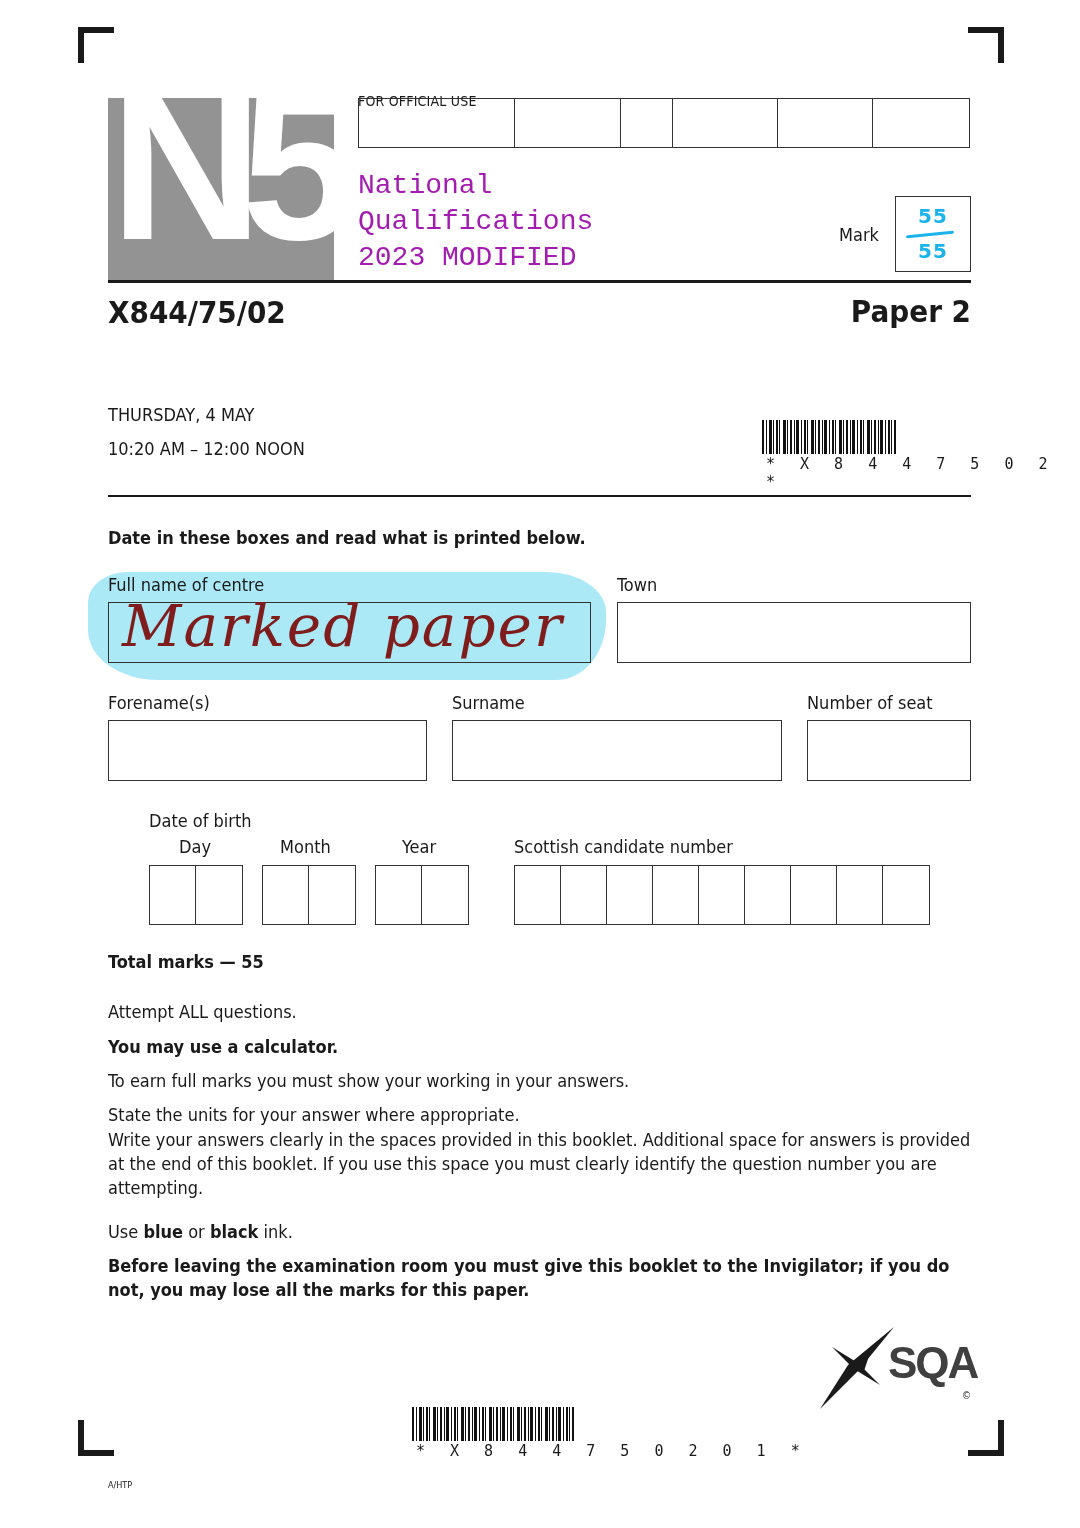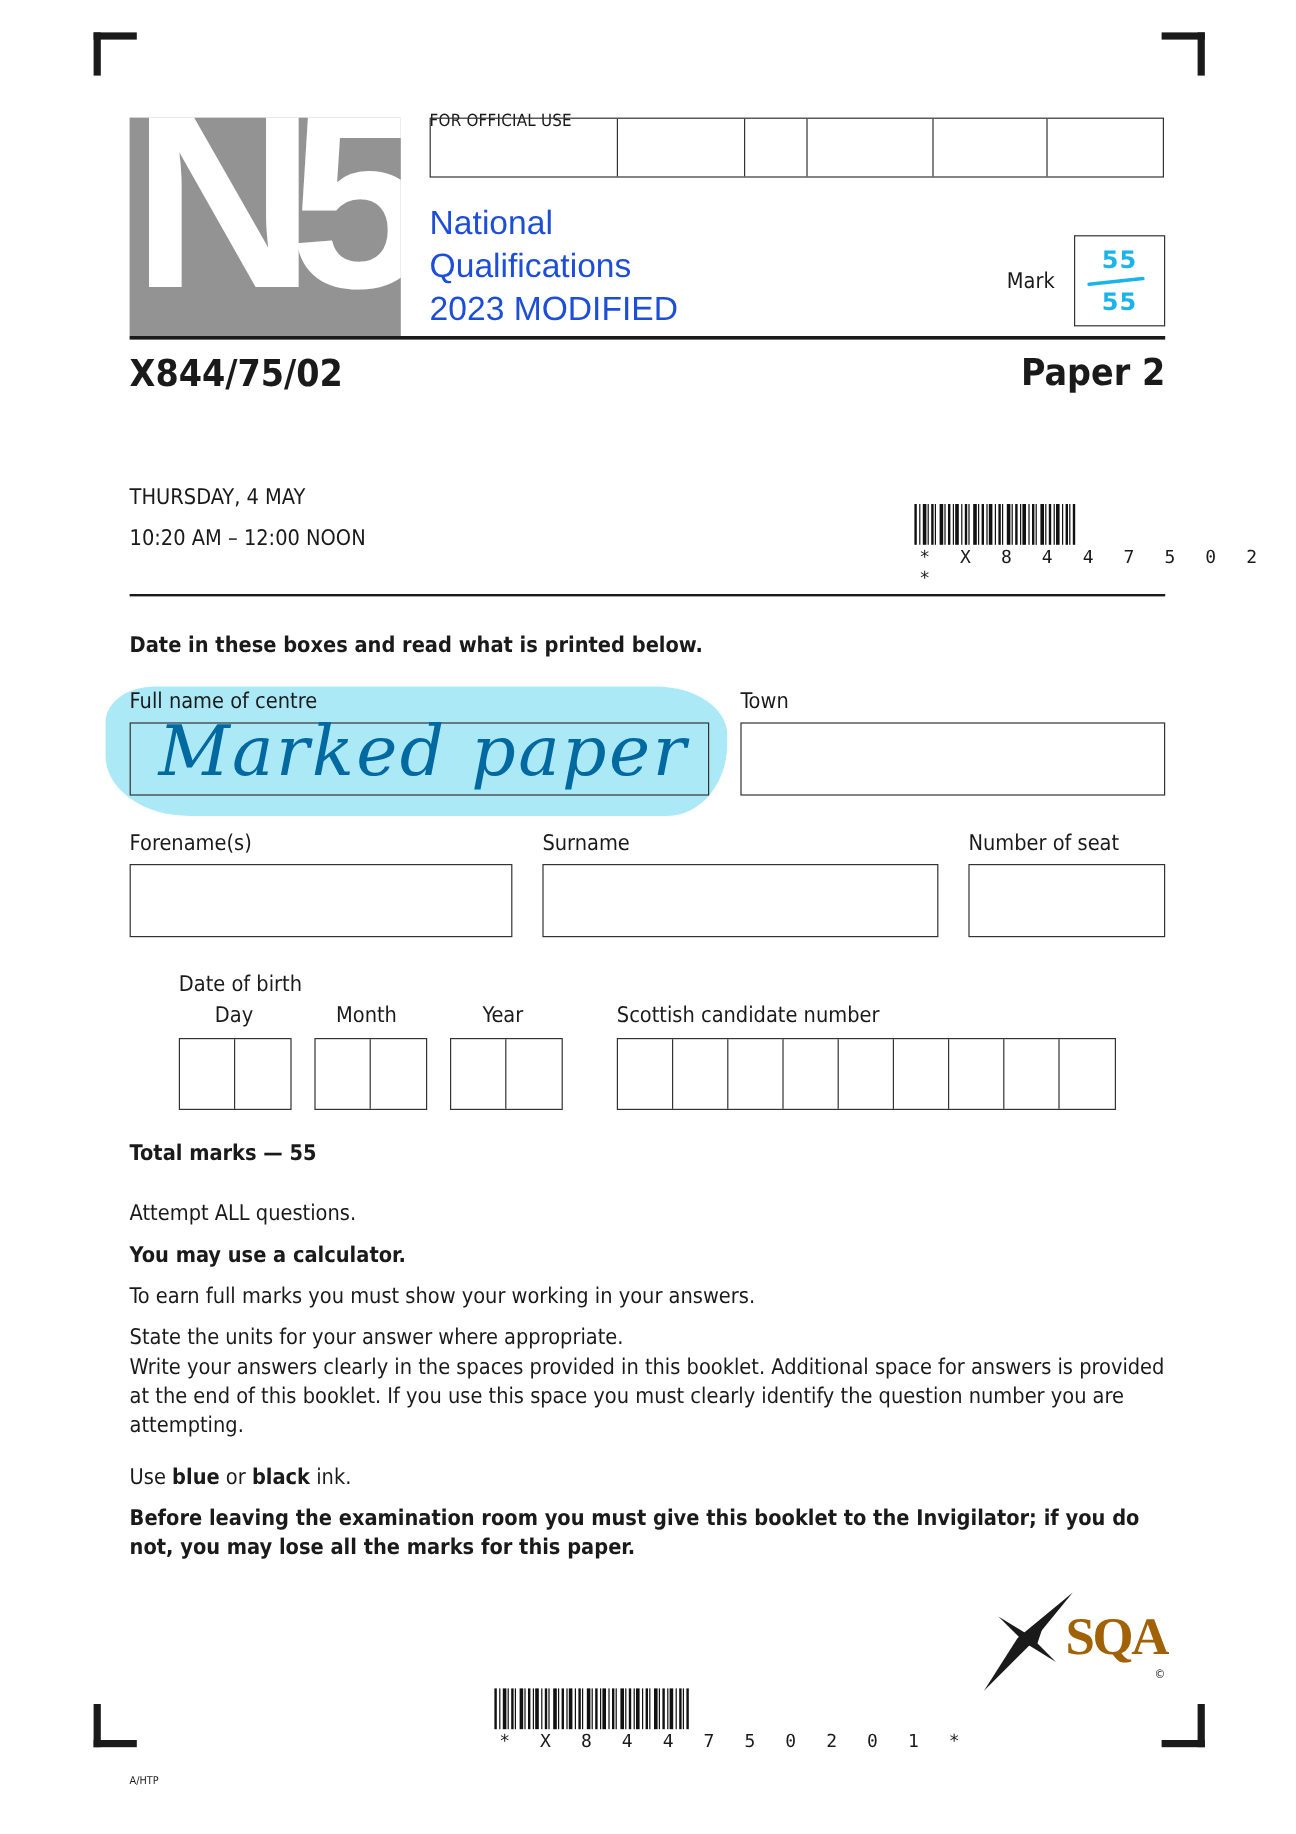--- a/index.html
+++ b/index.html
@@ -14,21 +14,21 @@
 
   .official-label { left:358px; top:75px; font-size:14px; letter-spacing:0.2px;margin-top:18px; }
   .official-boxes { left:358px; top:98px; width:612px; height:50px; border:1.5px solid #333; display:flex; box-sizing:border-box; }
   .official-boxes div { border-right:1.5px solid #333; height:100%; box-sizing:border-box; }
   .official-boxes div:last-child { border-right:none; }
 
   .n5 { left:108px; top:98px; width:226px; height:182px; background:#939393; overflow:hidden; }
   .n5 span { position:absolute; left:2px; top:-38px; font-family:"Liberation Sans", sans-serif; font-weight:bold;
              font-size:212px; color:#fff; letter-spacing:-22px; line-height:1; }
 
-  .nq { left:358px; top:168px; font-family:Liberation Sans, sans-serif; color:#1d4ed8; font-size:28px; line-height:36px; }
+  .nq { left:358px; top:168px; font-family:Liberation Mono, monospace; color:#a21caf; font-size:28px; line-height:36px; }
   .mark-label { left:839px; top:224px; font-size:18px; }
   .mark-box { left:895px; top:196px; width:76px; height:76px; border:1.5px solid #333; box-sizing:border-box; }
   .mark-box .num { position:absolute; left:0; width:100%; text-align:center; color:#1ab4ea;
                    font-family:"DejaVu Sans", sans-serif; font-size:20px; font-weight:bold; letter-spacing:1px; line-height:1; }
   .mark-box .line { position:absolute; left:10px; top:36px; width:48px; height:3px; background:#1ab4ea; border-radius:2px; transform:rotate(-6deg); }
 
   .hr { position:absolute; left:108px; width:863px; background:#1a1a1a; }
 
   .code { left:108px; top:294px; font-size:31px; font-weight:bold; }
   .subject { right:109px; top:294px; text-align:right; font-size:31px; font-weight:bold; line-height:34px; }
@@ -37,30 +37,30 @@
 
   .barcode { display:flex; align-items:stretch; }
   .barcode i { display:block; background:#111; height:100%; }
   .barcode-text { font-family:"DejaVu Sans Mono", monospace; letter-spacing:8px; font-size:15px; }
 
   .fill-title { left:108px; top:527px; font-size:18px; font-weight:bold; }
   .label { font-size:18px; }
   .box { position:absolute; border:1.5px solid #333; box-sizing:border-box; background:transparent; }
 
   .highlight { left:88px; top:572px; width:518px; height:108px; background:#a8e8f7; border-radius:40px 60px 50px 70px / 30px 40px 60px 50px; opacity:0.95; }
-  .handwrite { left:132px; top:592px; font-family:"DejaVu Serif", serif; font-style:italic; font-size:58px; color:#0369a1; letter-spacing:2px; }
+  .handwrite { left:122px; top:592px; font-family:"DejaVu Serif", serif; font-style:italic; font-size:58px; color:#7f1d1d; letter-spacing:2px; }
 
   .cellrow { position:absolute; display:flex; height:60px; border:1.5px solid #333; box-sizing:border-box; }
   .cellrow div { width:46px; height:100%; border-right:1.5px solid #333; box-sizing:border-box; }
   .cellrow div:last-child { border-right:none; }
 
   .para { position:absolute; left:108px; width:870px; font-size:18px; line-height:24px; }
   .bold { font-weight:bold; }
 
-  .sqa-text { left:888px; top:1338px; font-family:Liberation Serif, serif; font-weight:bold; font-size:44px; letter-spacing:-2px; color:#a16207; }
+  .sqa-text { left:888px; top:1338px; font-family:Liberation Sans, sans-serif; font-weight:bold; font-size:44px; letter-spacing:-2px; color:#404040; }
   .copy { left:962px; top:1390px; font-size:10px; }
   .ahtp { left:108px; top:1480px; font-size:9px; }
 </style>
 </head>
 <body>
 
 <div class="corner c-tl"></div>
 <div class="corner c-tr"></div>
 <div class="corner c-bl"></div>
 <div class="corner c-br"></div>

